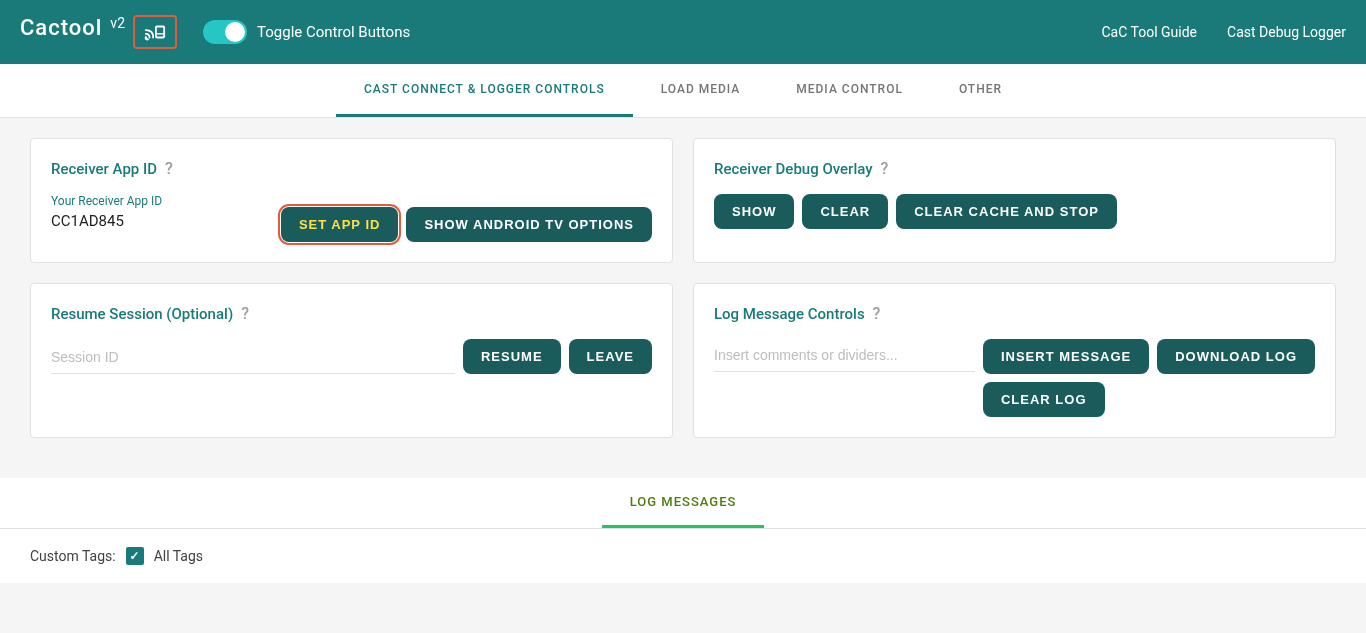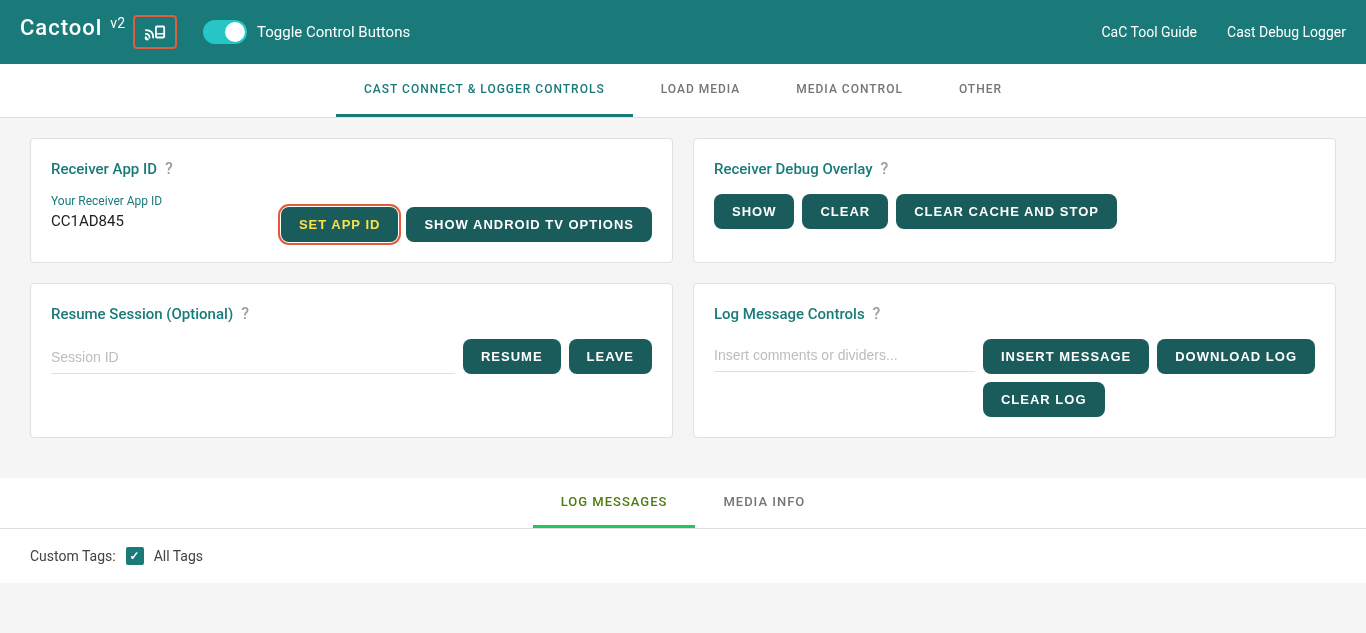--- a/index.html
+++ b/index.html
@@ -361,20 +361,19 @@
             <button class="btn btn-primary">CLEAR LOG</button>
           </div>
         </div>
       </div>
     </div>
   </div>
 </div>
 
 <div class="bottom-tabs">
   <div class="bottom-tab active">LOG MESSAGES</div>
-  <div class="bottom-tab">MEDIA INFO</div>
 </div>
 
 <div class="custom-tags-section">
   <span class="custom-tags-label">Custom Tags:</span>
   <div class="checkbox-custom"></div>
   <span class="all-tags-label">All Tags</span>
 </div>
 
 </body></html>

